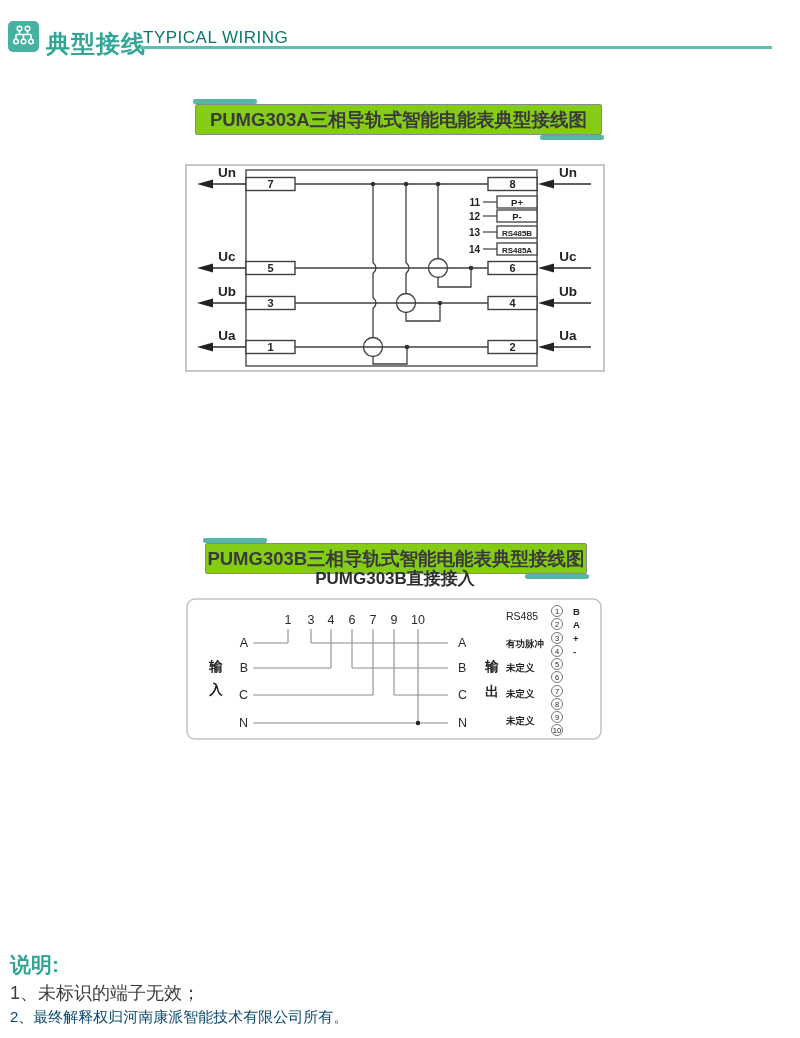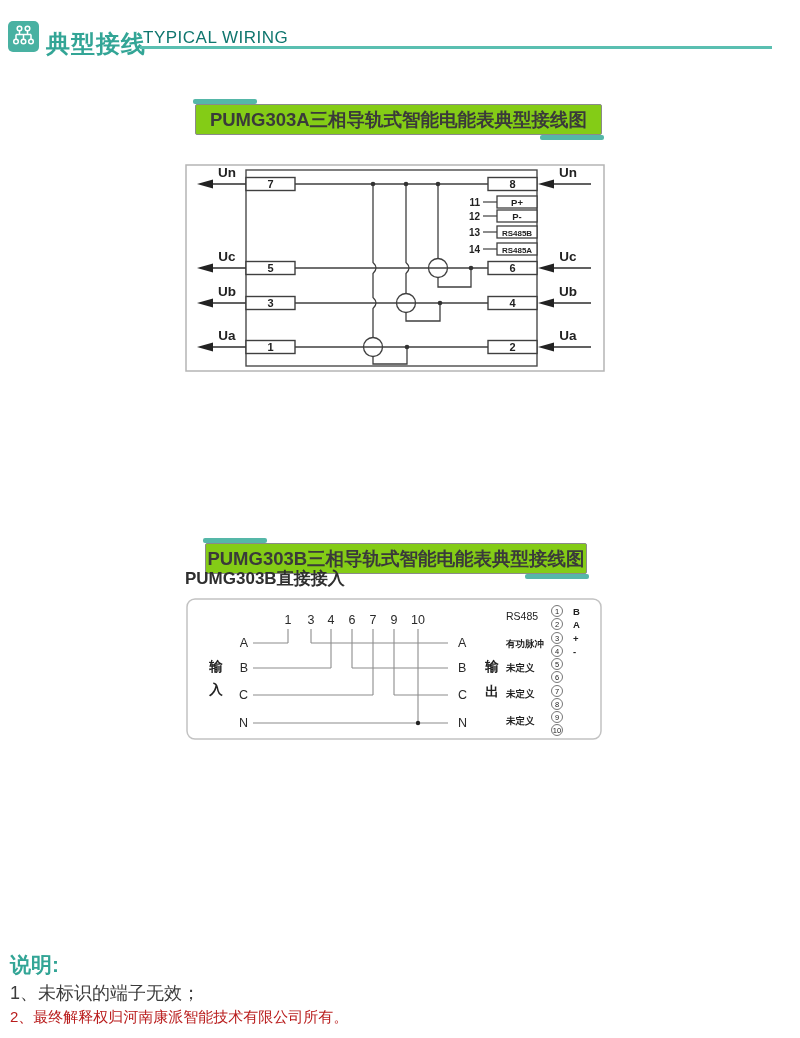--- a/index.html
+++ b/index.html
@@ -26,27 +26,27 @@
     content:"";position:absolute;left:-3px;top:-6px;width:64px;height:5px;
     background:#55B7A8;border-radius:2px;
   }
   .tbox::after{
     content:"";position:absolute;right:-3px;bottom:-6px;width:64px;height:5px;
     background:#55B7A8;border-radius:2px;
   }
   .tbox-a{left:195px;top:104px;width:405px;height:29px;}
   .tbox-b{left:205px;top:515px;width:380px;height:29px;margin-top:28px;}
 
-  .sub-b{left:185px;top:567px;width:420px;text-align:left;
+  .sub-b{left:185px;top:567px;width:420px;text-align:center;
     font-size:17px;font-weight:bold;color:#2f2f2f;}
 
   
   .note-h{left:10px;top:951px;font-size:21px;font-weight:bold;color:#33A596;}
   .note-1{left:10px;top:981px;font-size:18px;color:#3c3c3c;}
-  .note-2{left:10px;top:1008px;font-size:15px;color:#b91c1c;}
+  .note-2{left:10px;top:1008px;font-size:15px;color:#0c4a6e;}
 
   svg text{font-family:"Liberation Sans","DejaVu Sans",sans-serif;}
 </style>
 </head>
 <body>
 
 <div class="abs hdr-icon">
   <svg width="31" height="31" viewBox="0 0 31 31">
     <g stroke="#ffffff" stroke-width="1.5" fill="none">
       <circle cx="11.5" cy="7.5" r="2.3"></circle>

